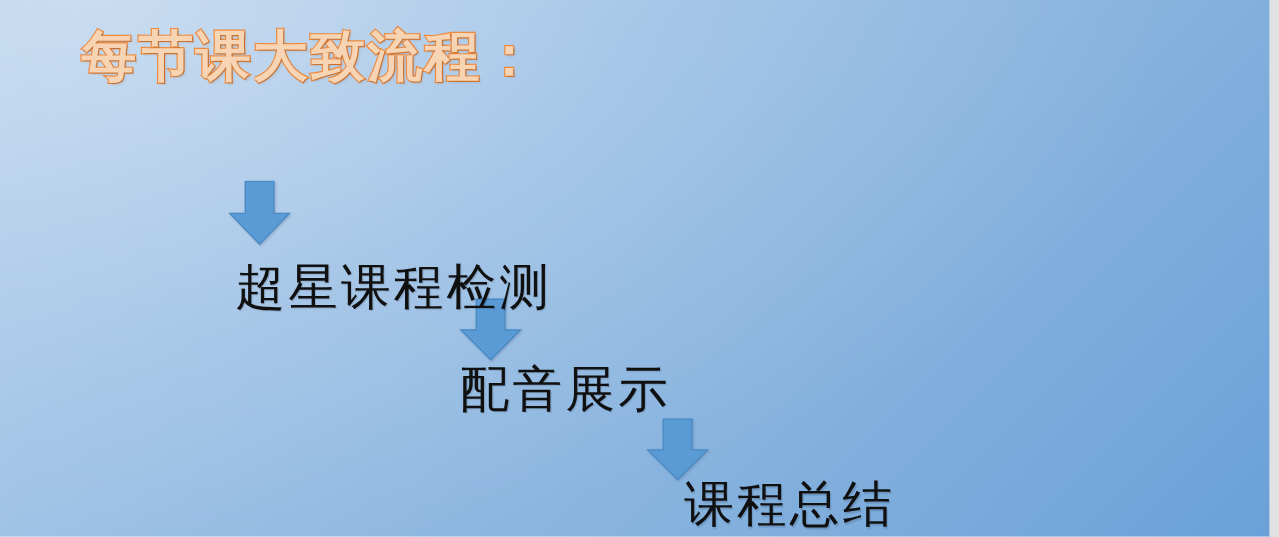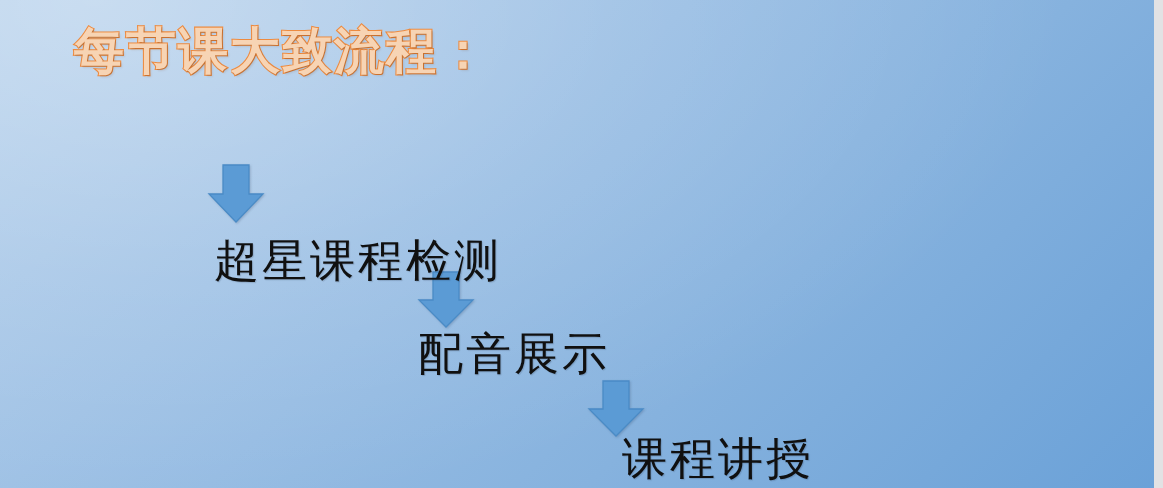--- a/index.html
+++ b/index.html
@@ -118,16 +118,16 @@
   <svg class="flow-arrow" id="arrow-2" width="58" height="58" viewBox="0 0 58 58">
     <polygon points="16,1 42,1 42,29 56,29 29,56 2,29 16,29" fill="#5b9bd5" stroke="#4a8bc6" stroke-width="1.3"></polygon>
   </svg>
 
   <div class="step-label" id="step-3">配音展示</div>
 
   <svg class="flow-arrow" id="arrow-3" width="58" height="58" viewBox="0 0 58 58">
     <polygon points="16,1 42,1 42,29 56,29 29,56 2,29 16,29" fill="#5b9bd5" stroke="#4a8bc6" stroke-width="1.3"></polygon>
   </svg>
 
-  <div class="step-label" id="step-4">课程讲授</div>
+  <div class="step-label" id="step-4">课程总结</div>
 
   <div id="edge-strip"></div>
 </div>
 
 </body></html>

